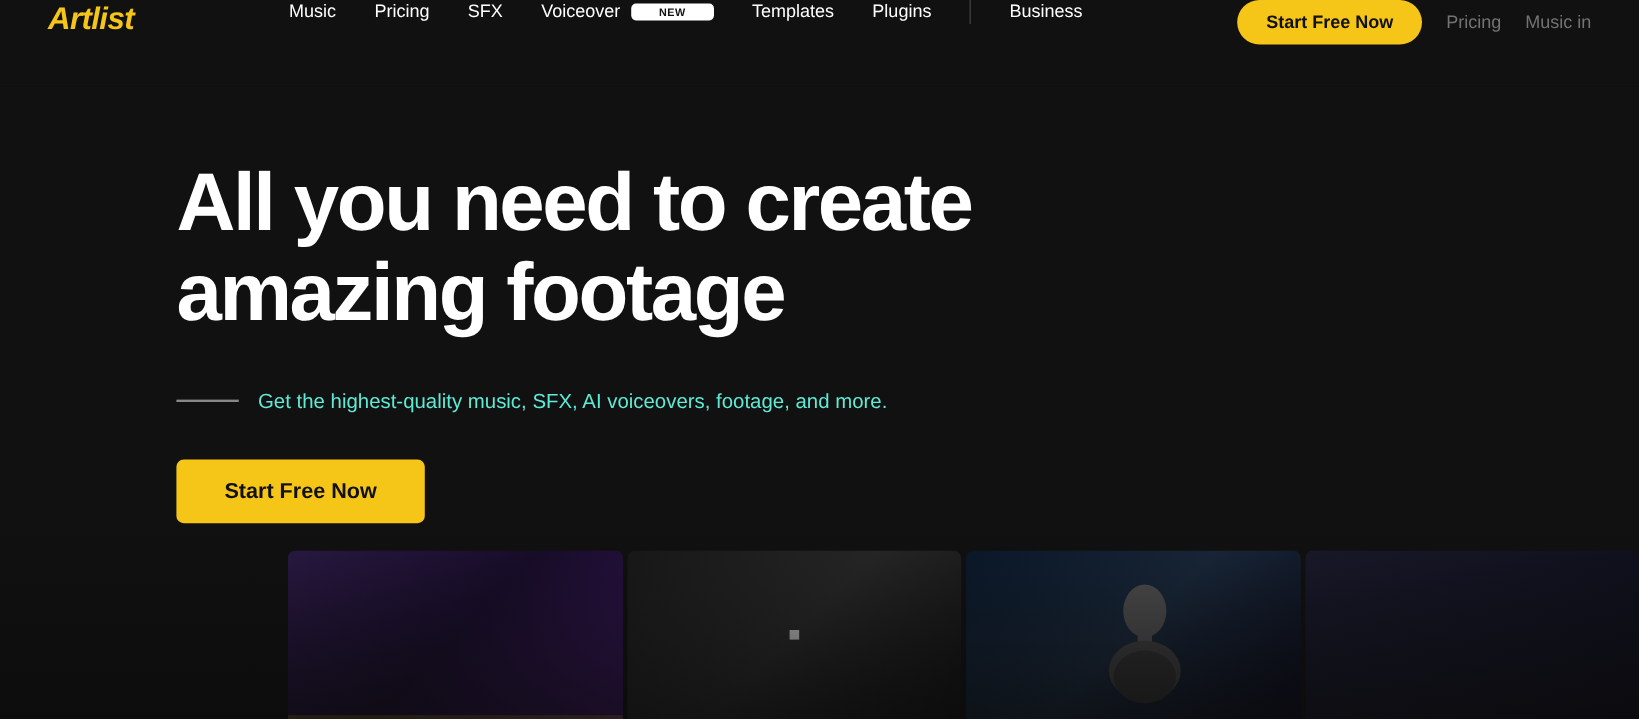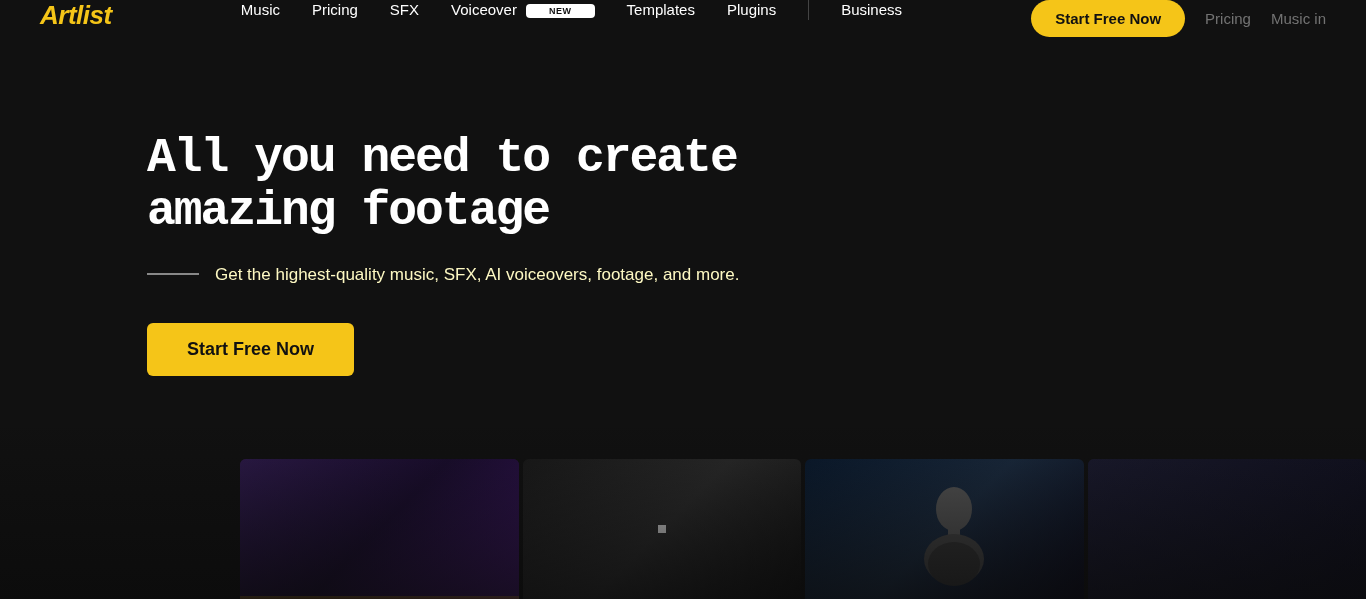--- a/index.html
+++ b/index.html
@@ -110,45 +110,45 @@
       z-index: 0;
     }
 
     .hero-content {
       position: relative;
       z-index: 5;
       max-width: 800px;
     }
 
     .hero-title {
-      font-size: 48px;
+      font-size: 68px;
       font-weight: 800;
       line-height: 1.1;
       letter-spacing: -2px;
-      margin-bottom: 24px;
-      font-family: Liberation Mono, monospace;
+      margin-bottom: 40px;
+      font-family: Liberation Sans, sans-serif;
     }
 
     .hero-subtitle-row {
       display: flex;
       align-items: center;
       gap: 16px;
       margin-bottom: 36px;
     }
 
     .hero-divider-line {
       width: 52px;
       height: 2px;
       background: #888;
       flex-shrink: 0;
     }
 
     .hero-subtitle {
       font-size: 17px;
-      color: #fef9c3;
+      color: #5eead4;
       line-height: 1.5;
     }
 
     .btn-hero-start {
       display: inline-block;
       background: #f5c518;
       color: #111;
       border: none;
       border-radius: 6px;
       padding: 16px 40px;

